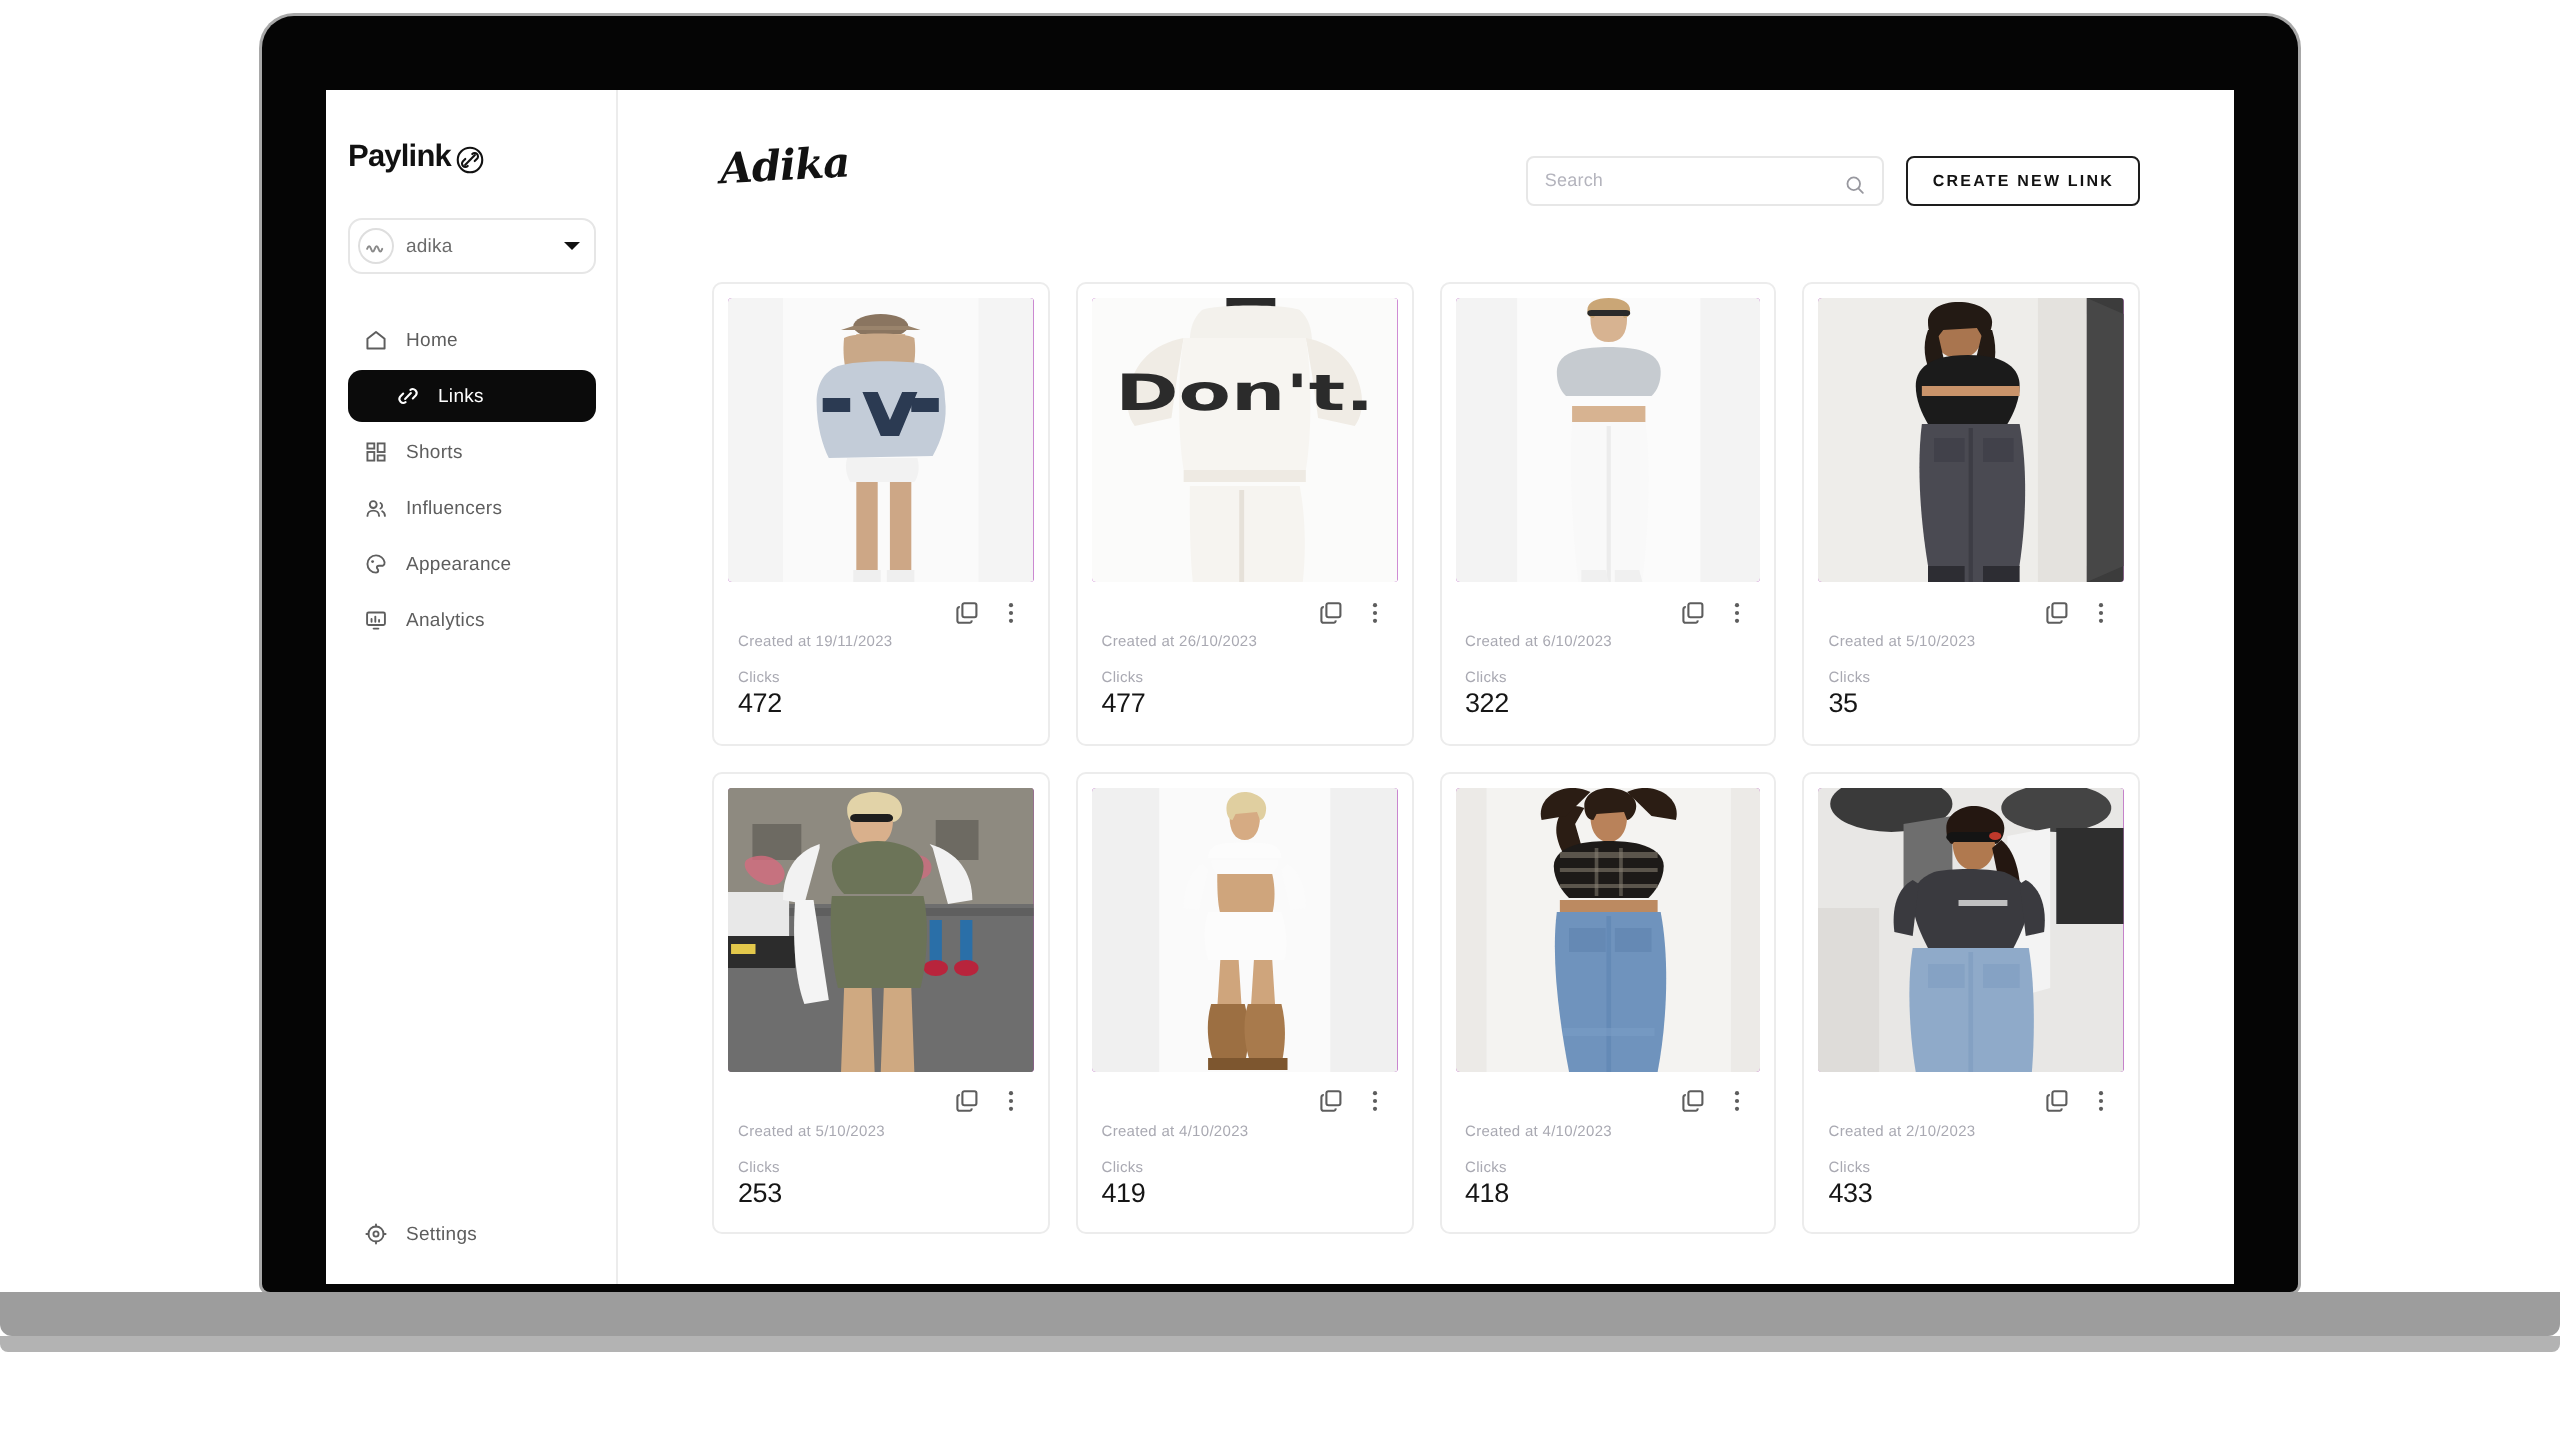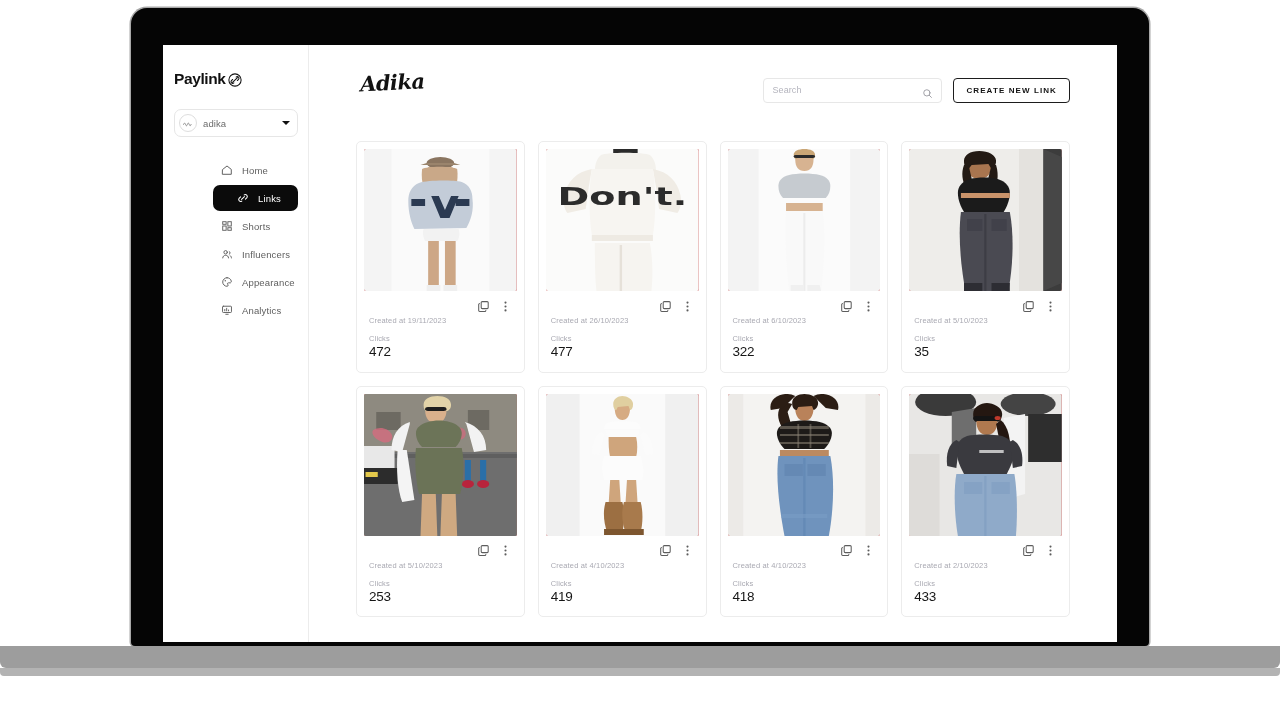--- a/index.html
+++ b/index.html
@@ -133,21 +133,20 @@
     border-top: 4.5px solid #111;
     flex: 0 0 8px;
   }
 
   .nav {
     margin-top: 20px;
     padding: 0 10px 0 11px;
     display: flex;
     flex-direction: column;
     gap: 2px;
-    margin-left: 39px;
   }
   .nav-item {
     height: 26px;
     display: flex;
     align-items: center;
     gap: 9px;
     padding: 0 8px;
     border-radius: 7px;
     cursor: pointer;
     color: #5e5e5e;
@@ -297,21 +296,21 @@
     overflow: hidden;
     display: flex;
     flex-direction: column;
   }
   .card-thumb {
     height: 142px;
     margin: 7px 7px 0 7px;
     border-radius: 2px;
     overflow: hidden;
     position: relative;
-    background: #b91c1c;
+    background: #a21caf;
   }
   .card-actions {
     display: flex;
     justify-content: flex-end;
     align-items: center;
     gap: 9px;
     padding: 7px 12px 0 0;
     height: 23px;
   }
   .icon-btn {
@@ -443,20 +442,32 @@
                 <rect x="1.8" y="2.6" width="10.4" height="7.3" rx="0.9"></rect>
                 <path d="M5.6 12h2.8"></path>
                 <path d="M4.4 8V6.4M6.6 8V5M8.8 8V7"></path>
               </svg>
             </span>
             <span class="nav-label">Analytics</span>
           </div>
 
         </nav>
 
+        <div class="nav-bottom">
+          <div class="nav-item">
+            <span class="nav-icon">
+              <svg viewBox="0 0 14 14" fill="none" stroke="currentColor" stroke-width="1.1">
+                <circle cx="7" cy="7" r="4.4"></circle>
+                <circle cx="7" cy="7" r="1.5"></circle>
+                <path d="M7 2.6V1.4M7 12.6v-1.2M2.6 7H1.4M12.6 7h-1.2" stroke-linecap="round"></path>
+              </svg>
+            </span>
+            <span class="nav-label">Settings</span>
+          </div>
+        </div>
 
       </aside>
 
       <section id="main">
         <div class="main-inner">
 
           <header class="topbar">
             <div class="store-logo">Adika</div>
 
             <div class="topbar-right">

